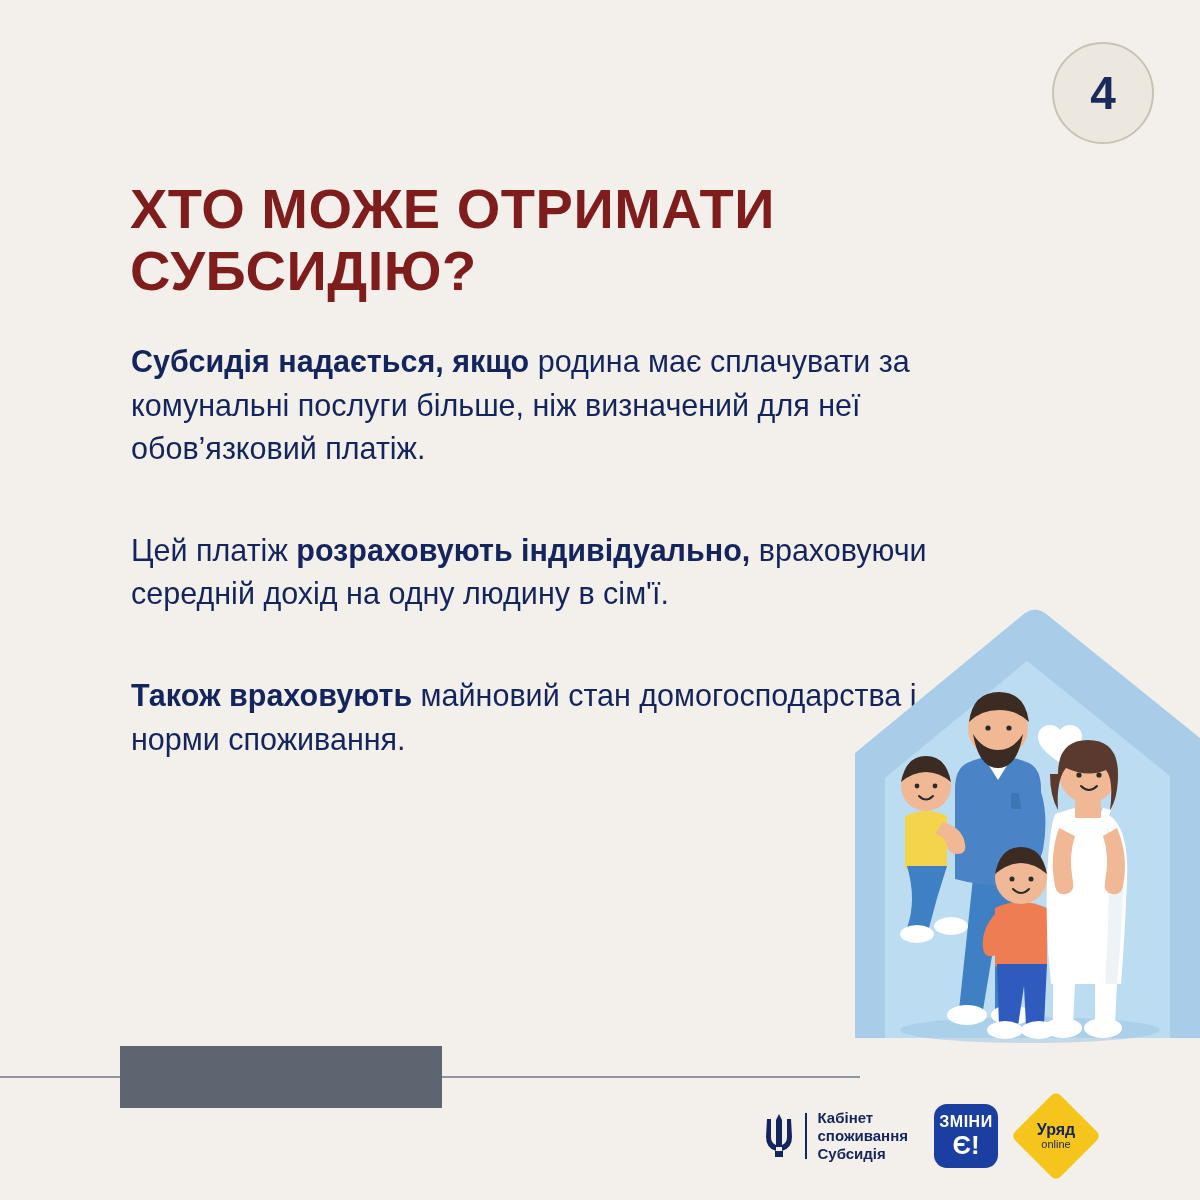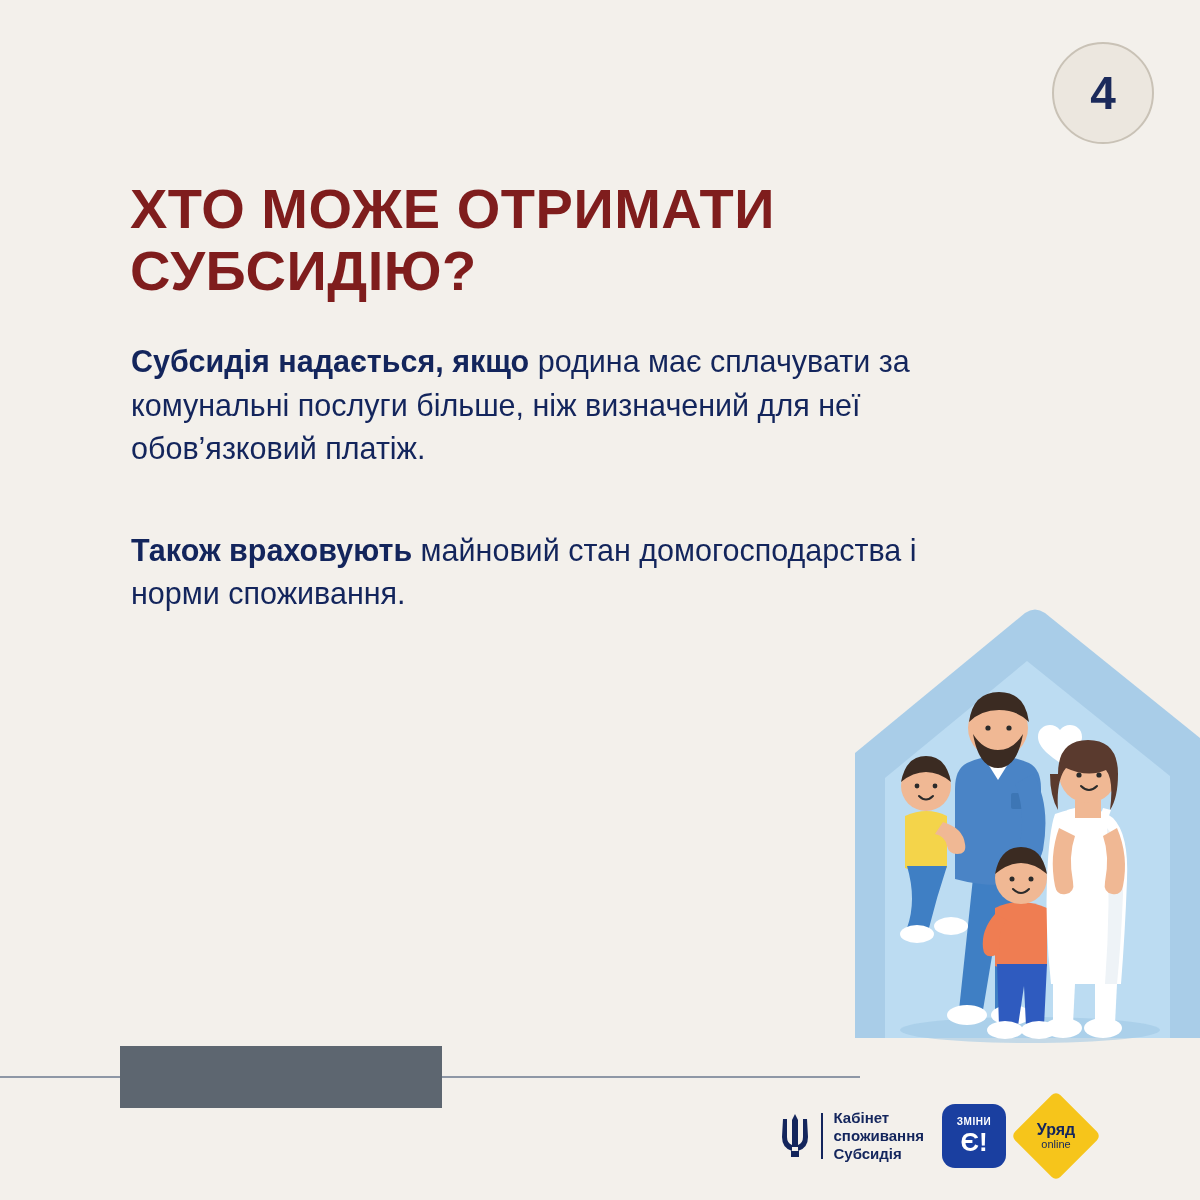--- a/index.html
+++ b/index.html
@@ -100,21 +100,21 @@
   }
 
   
   .footer {
     position: absolute;
     right: 112px;
     bottom: 28px;
     height: 72px;
     display: flex;
     align-items: center;
-    gap: 18px;
+    gap: 26px;
   }
   .cmu-logo {
     display: flex;
     align-items: center;
     gap: 11px;
   }
   .trident {
     width: 30px;
     height: 46px;
     display: block;
@@ -137,21 +137,21 @@
     border-radius: 13px;
     background: #1a3fa0;
     color: #ffffff;
     display: flex;
     flex-direction: column;
     align-items: center;
     justify-content: center;
     line-height: 1;
   }
   .zminy-top {
-    font-size: 10px;
+    font-size: 16px;
     font-weight: bold;
     letter-spacing: 0.5px;
     margin-bottom: 2px;
   }
   .zminy-main {
     font-size: 26px;
     font-weight: bold;
   }
   .uryad-logo {
     width: 64px;
@@ -189,20 +189,23 @@
   </div>
 
   <h1 class="headline">ХТО МОЖЕ ОТРИМАТИ СУБСИДІЮ?</h1>
 
   <div class="body-copy">
 
     <p class="para">
       <b>Субсидія надається, якщо</b><span> родина має сплачувати за комунальні послуги більше, ніж визначений для неї обов’язковий платіж.</span>
     </p>
 
+    <p class="para">
+      <span>Цей платіж </span><b>розраховують індивідуально,</b><span> враховуючи середній дохід на одну людину в сім'ї.</span>
+    </p>
 
     <p class="para">
       <b>Також враховують</b><span> майновий стан домогосподарства і норми споживання.</span>
     </p>
 
   </div>
 
   <div class="illustration">
     <svg viewBox="0 0 345 510" width="345" height="510" xmlns="http://www.w3.org/2000/svg">
 

